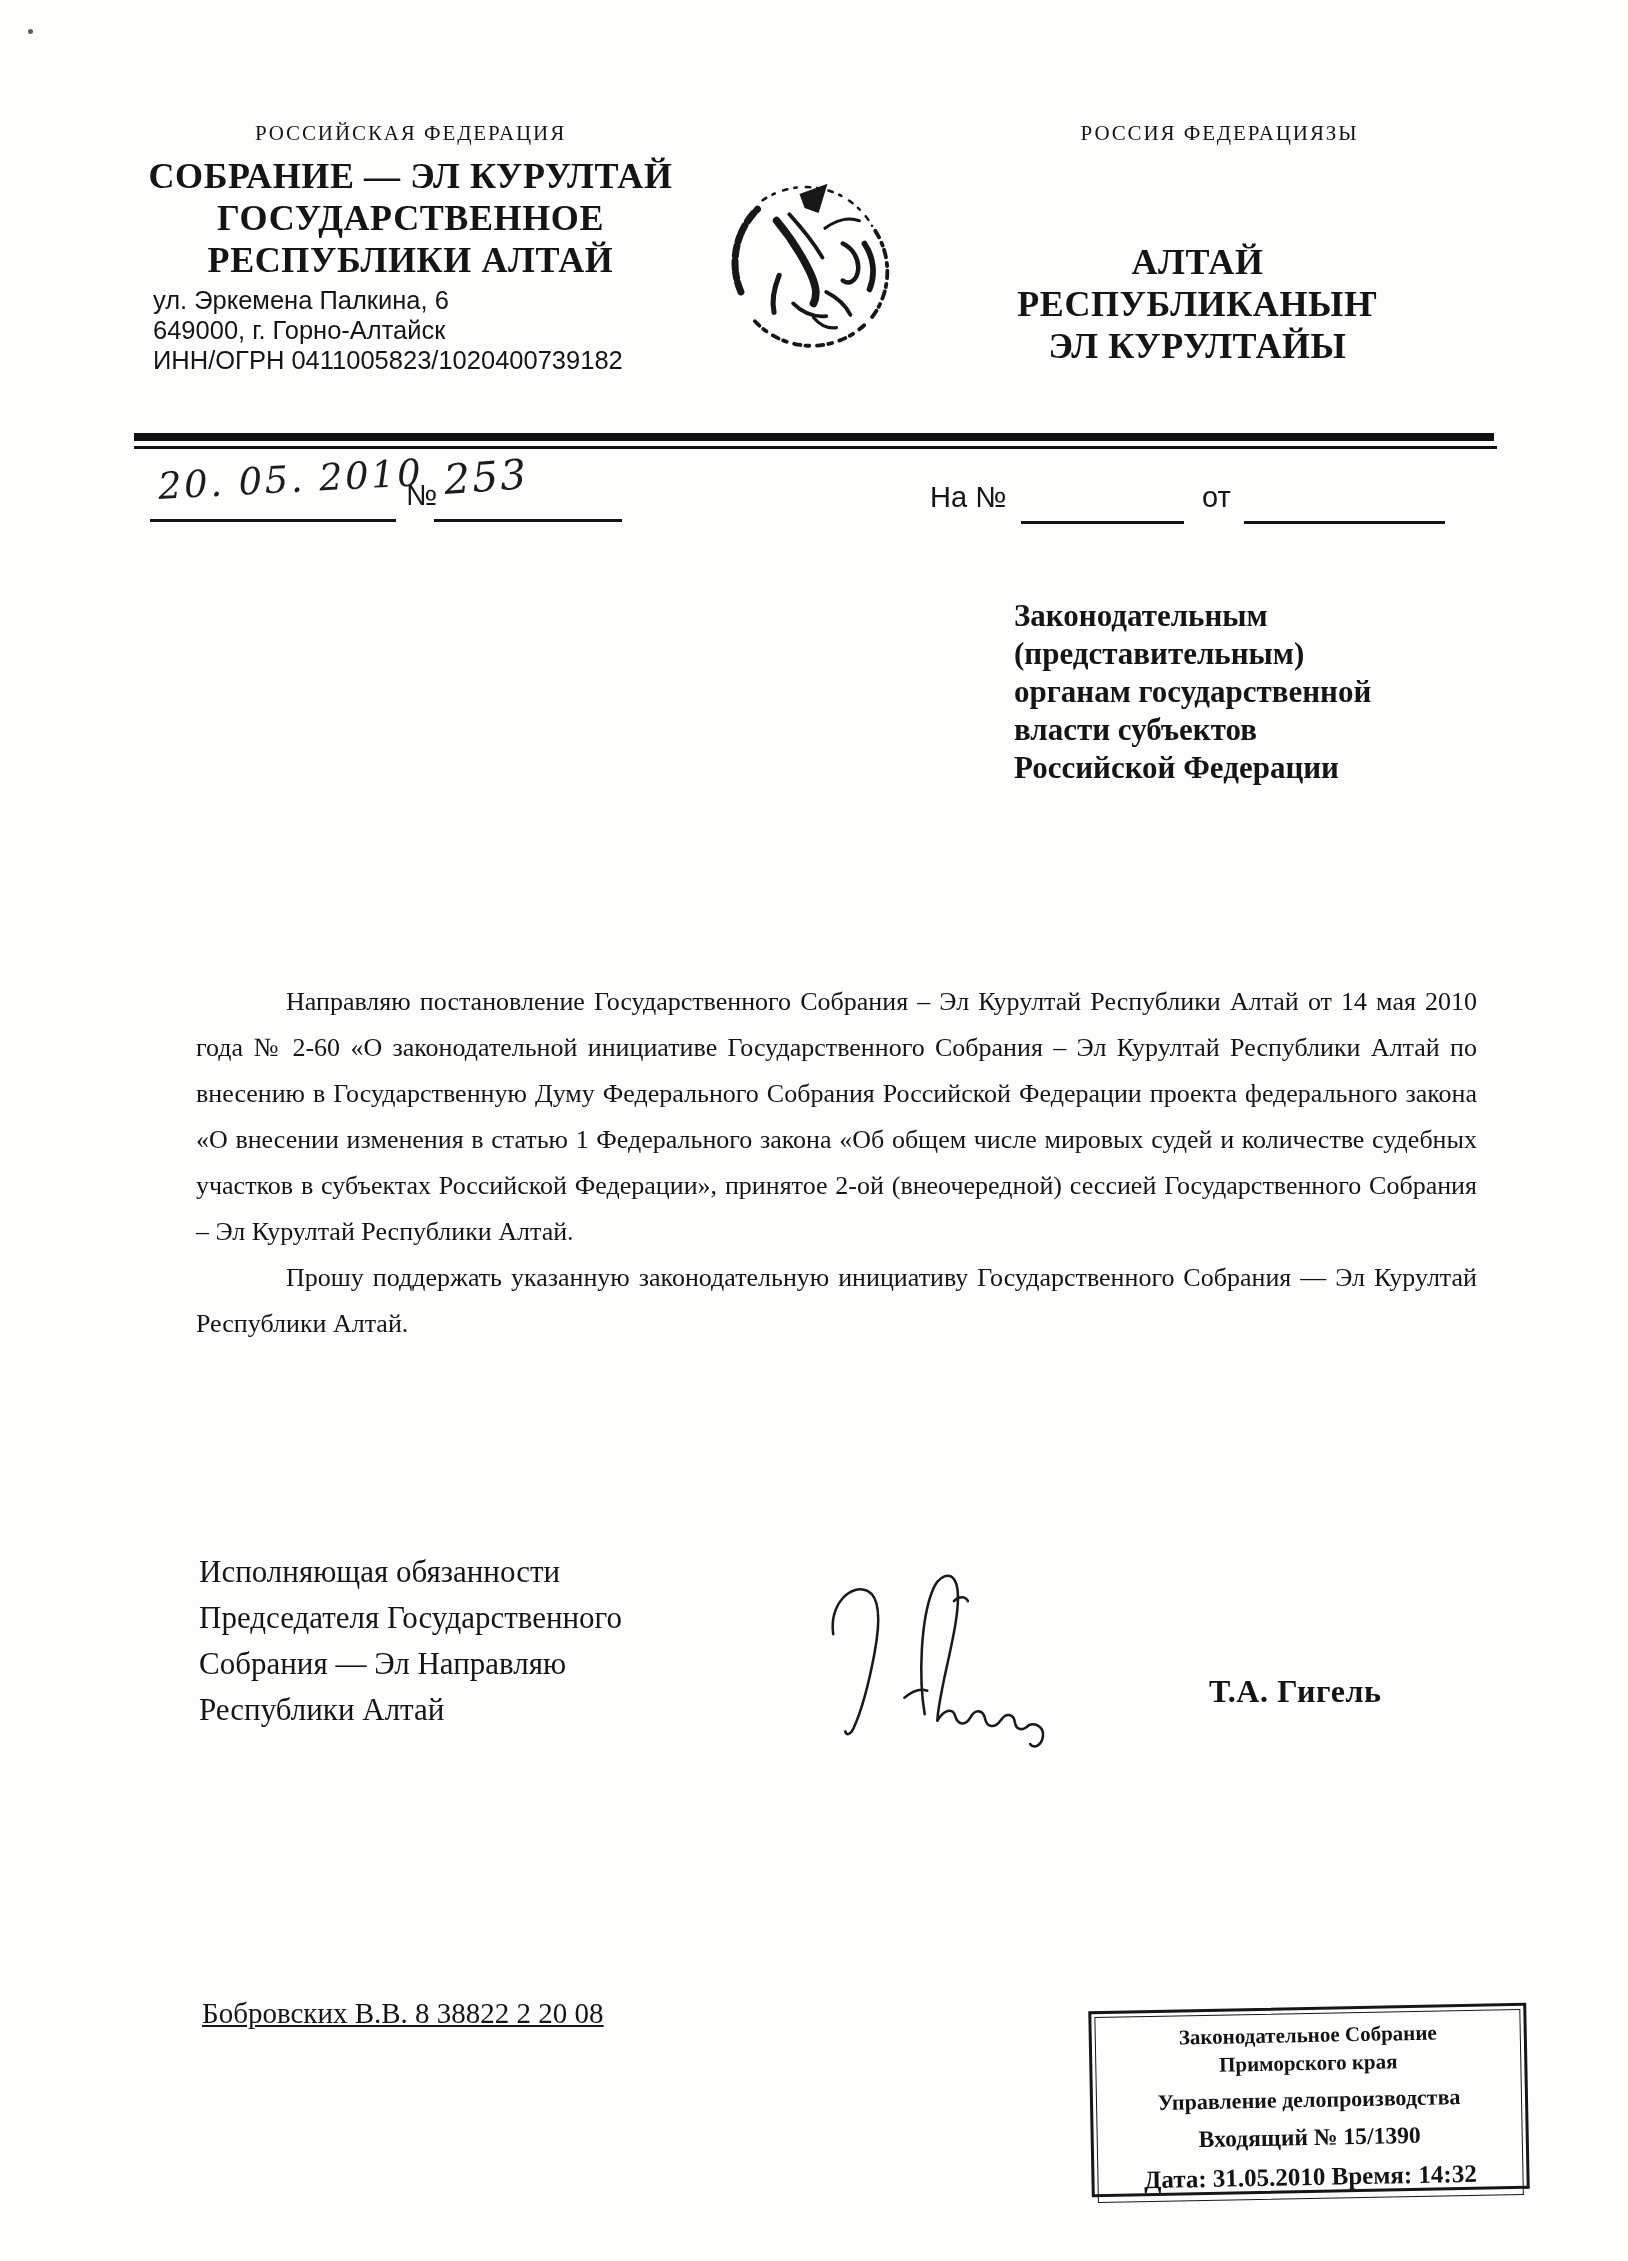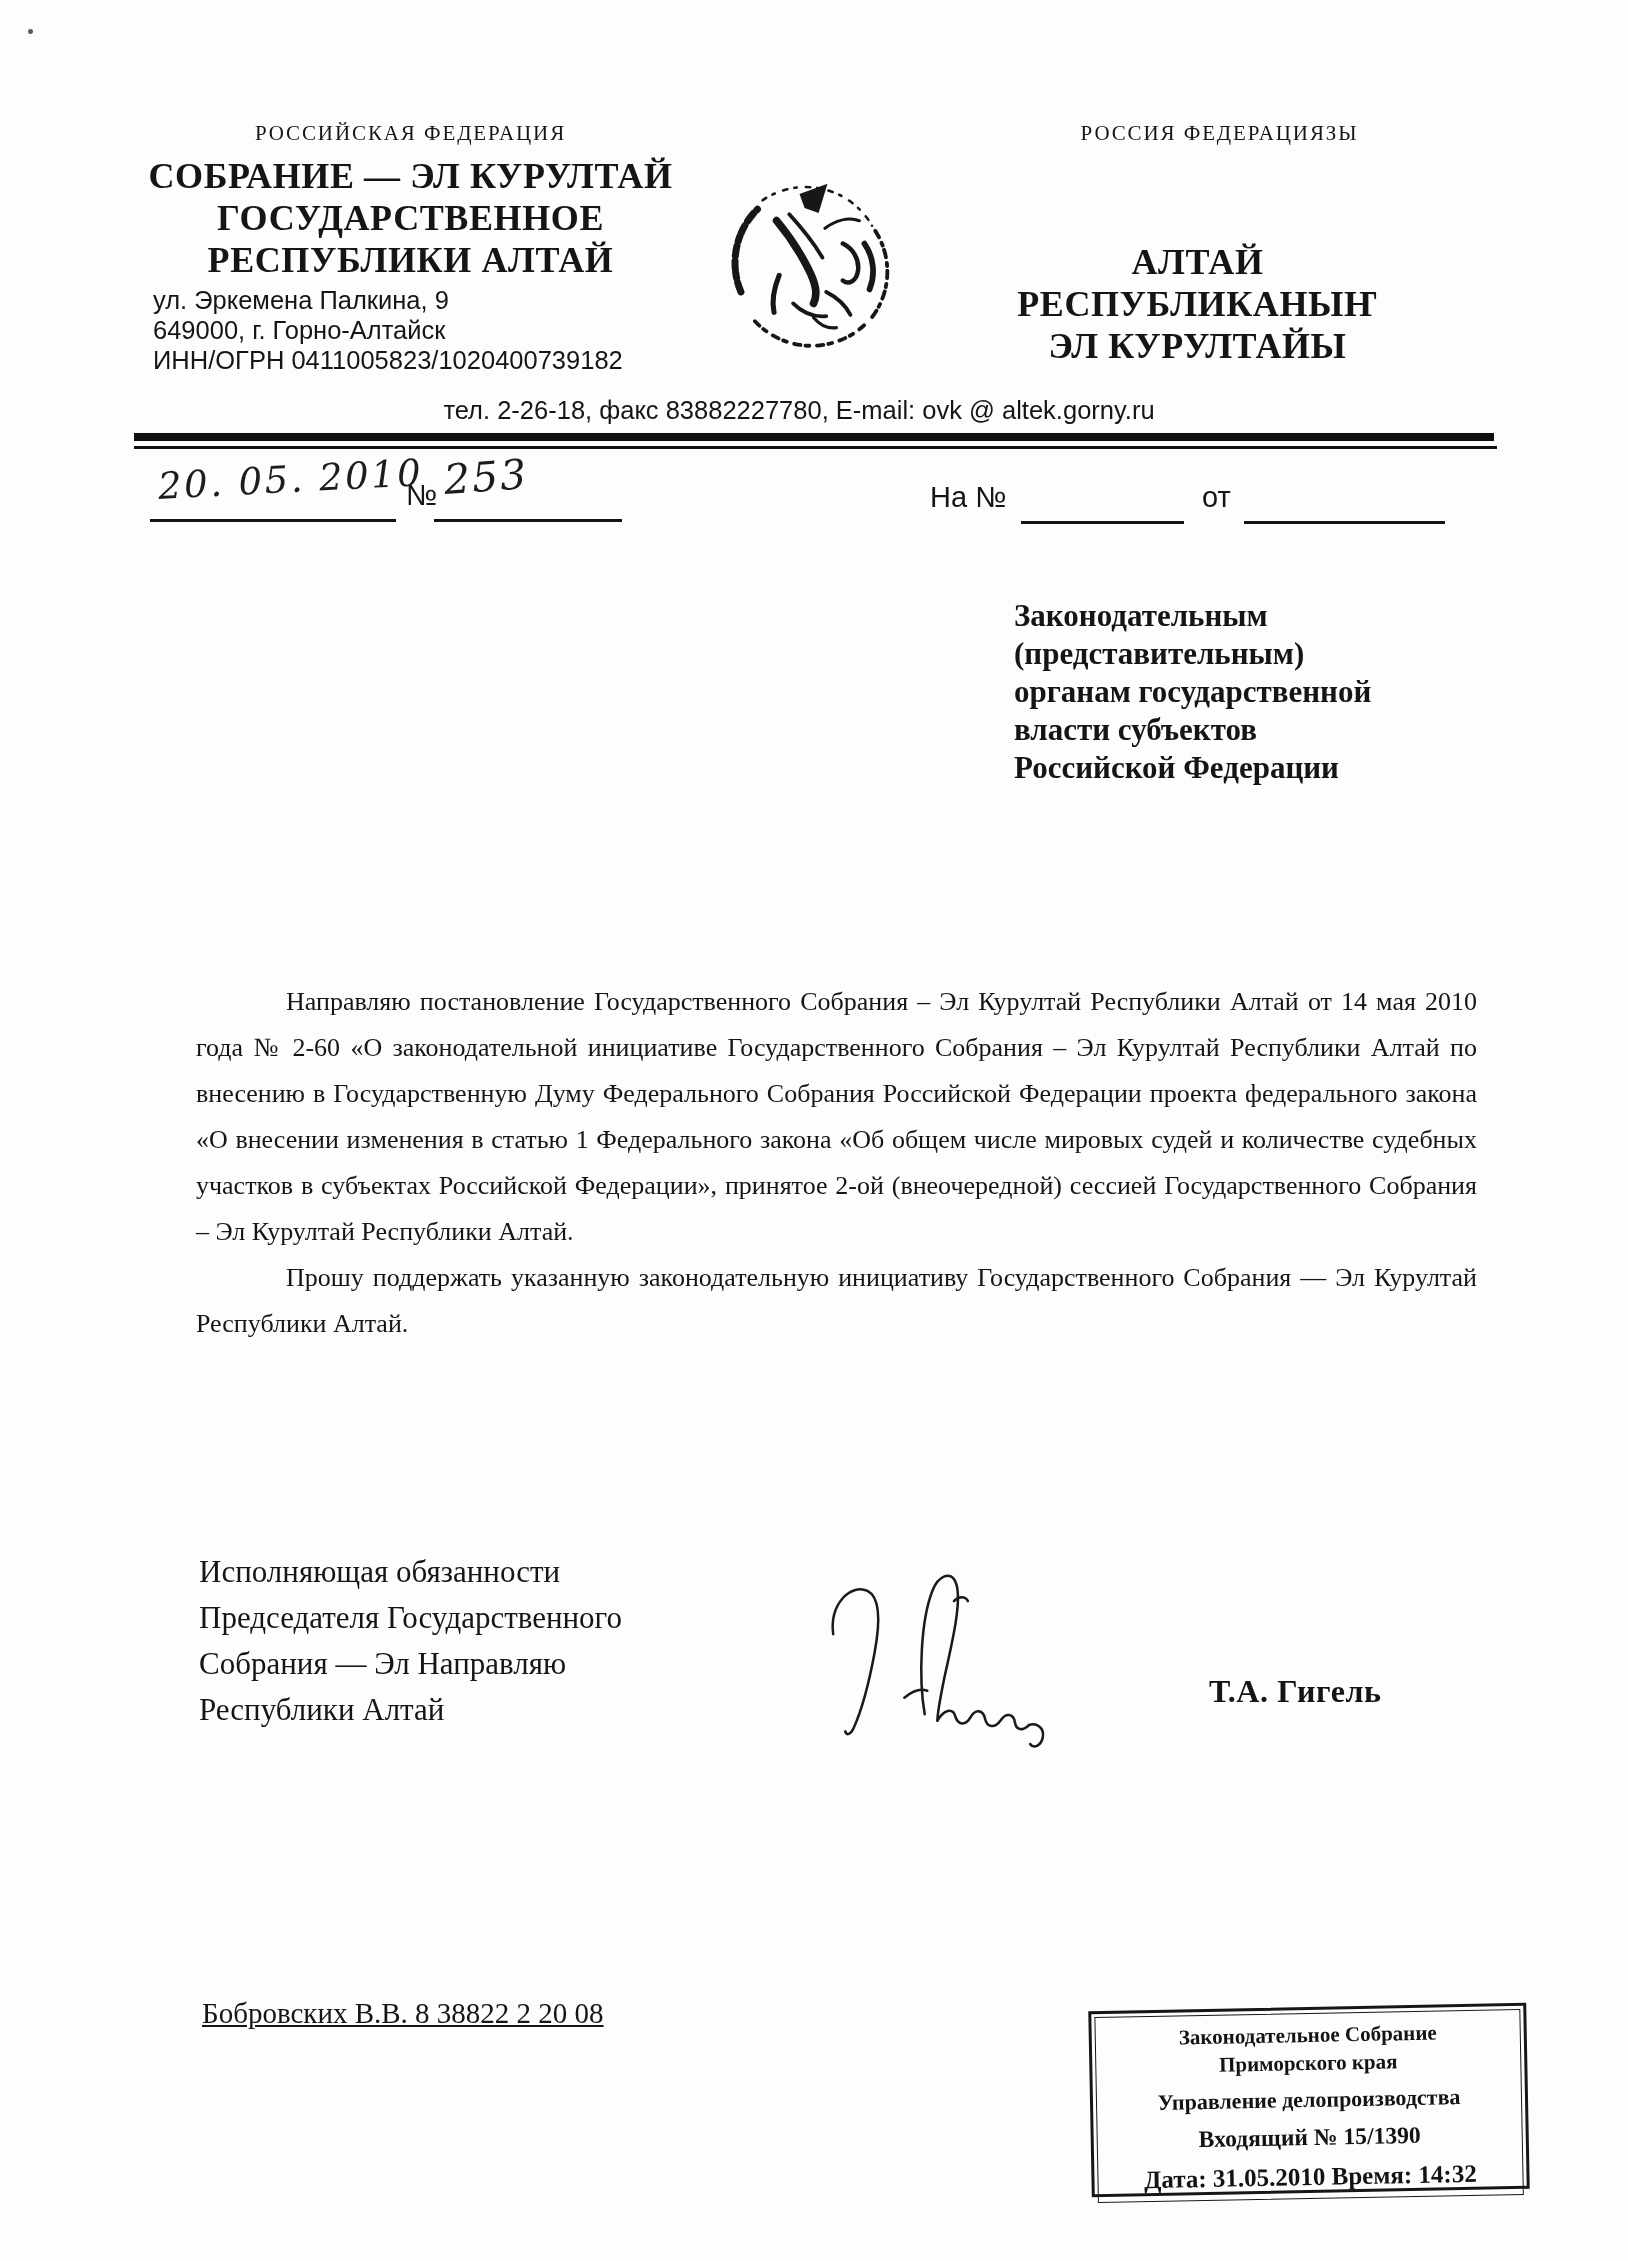--- a/index.html
+++ b/index.html
@@ -43,21 +43,21 @@
 
   <div class="abs speck" style="left:28px;top:29px;"></div>
 
   <div class="abs lh-country" style="left:146px;top:121px;width:529px;">РОССИЙСКАЯ ФЕДЕРАЦИЯ</div>
   <div class="abs lh-org" style="left:146px;top:155px;width:529px;">
     <div>СОБРАНИЕ — ЭЛ КУРУЛТАЙ</div>
     <div>ГОСУДАРСТВЕННОЕ</div>
     <div>РЕСПУБЛИКИ АЛТАЙ</div>
   </div>
   <div class="abs lh-addr" style="left:153px;top:285px;">
-    <div>ул.  Эркемена Палкина, 9</div>
+    <div>ул.  Эркемена Палкина, 6</div>
     <div>649000, г. Горно-Алтайск</div>
     <div>ИНН/ОГРН  0411005823/1020400739182</div>
   </div>
 
   <svg class="abs" style="left:718px;top:167px;" width="177" height="185" viewBox="0 0 278 290">
     <g fill="none" stroke="#171717" stroke-linecap="round">
       <path d="M 36 196 A 118 118 0 0 1 62 66" stroke-width="11" stroke-dasharray="16 7 9 5 13 8"></path>
       <path d="M 58 242 A 122 122 0 0 0 232 246" stroke-width="6" stroke-dasharray="10 8 6 12"></path>
       <path d="M 70 52 A 120 120 0 0 1 242 92" stroke-width="4" stroke-dasharray="7 11 4 14"></path>
       <path d="M 247 100 A 118 118 0 0 1 240 238" stroke-width="6" stroke-dasharray="12 9 5 7"></path>
@@ -75,21 +75,20 @@
       <path d="M 170 196 C 186 204, 200 216, 208 232" stroke-width="6"></path>
     </g>
   </svg>
 
   <div class="abs lh-country" style="left:984px;top:121px;width:471px;">РОССИЯ  ФЕДЕРАЦИЯЗЫ</div>
   <div class="abs lh-org" style="left:962px;top:196px;width:471px;margin-top:45px;">
     <div>АЛТАЙ  РЕСПУБЛИКАНЫҤ</div>
     <div>ЭЛ КУРУЛТАЙЫ</div>
   </div>
 
-  <div class="abs contact" style="left:162px;top:396px;width:1274px;">тел. 2-26-18, факс 83882227780, E-mail: ovk @ altek.gorny.ru</div>
 
   <div class="abs rule" style="left:134px;top:433px;width:1360px;height:8.3px;"></div>
   <div class="abs rule" style="left:134px;top:446px;width:1363px;height:3.2px;"></div>
 
   <div class="abs hand" style="left:158px;top:458px;font-size:37px;transform:rotate(-3deg);letter-spacing:2.5px;">20. 05. 2010</div>
   <div class="abs u" style="left:150px;top:519px;width:246px;"></div>
   <div class="abs plabel" style="left:406px;top:479px;">№</div>
   <div class="abs hand" style="left:444px;top:453px;font-size:41px;transform:rotate(-4deg);letter-spacing:1.9px;">253</div>
   <div class="abs u" style="left:434px;top:519px;width:188px;"></div>
 

